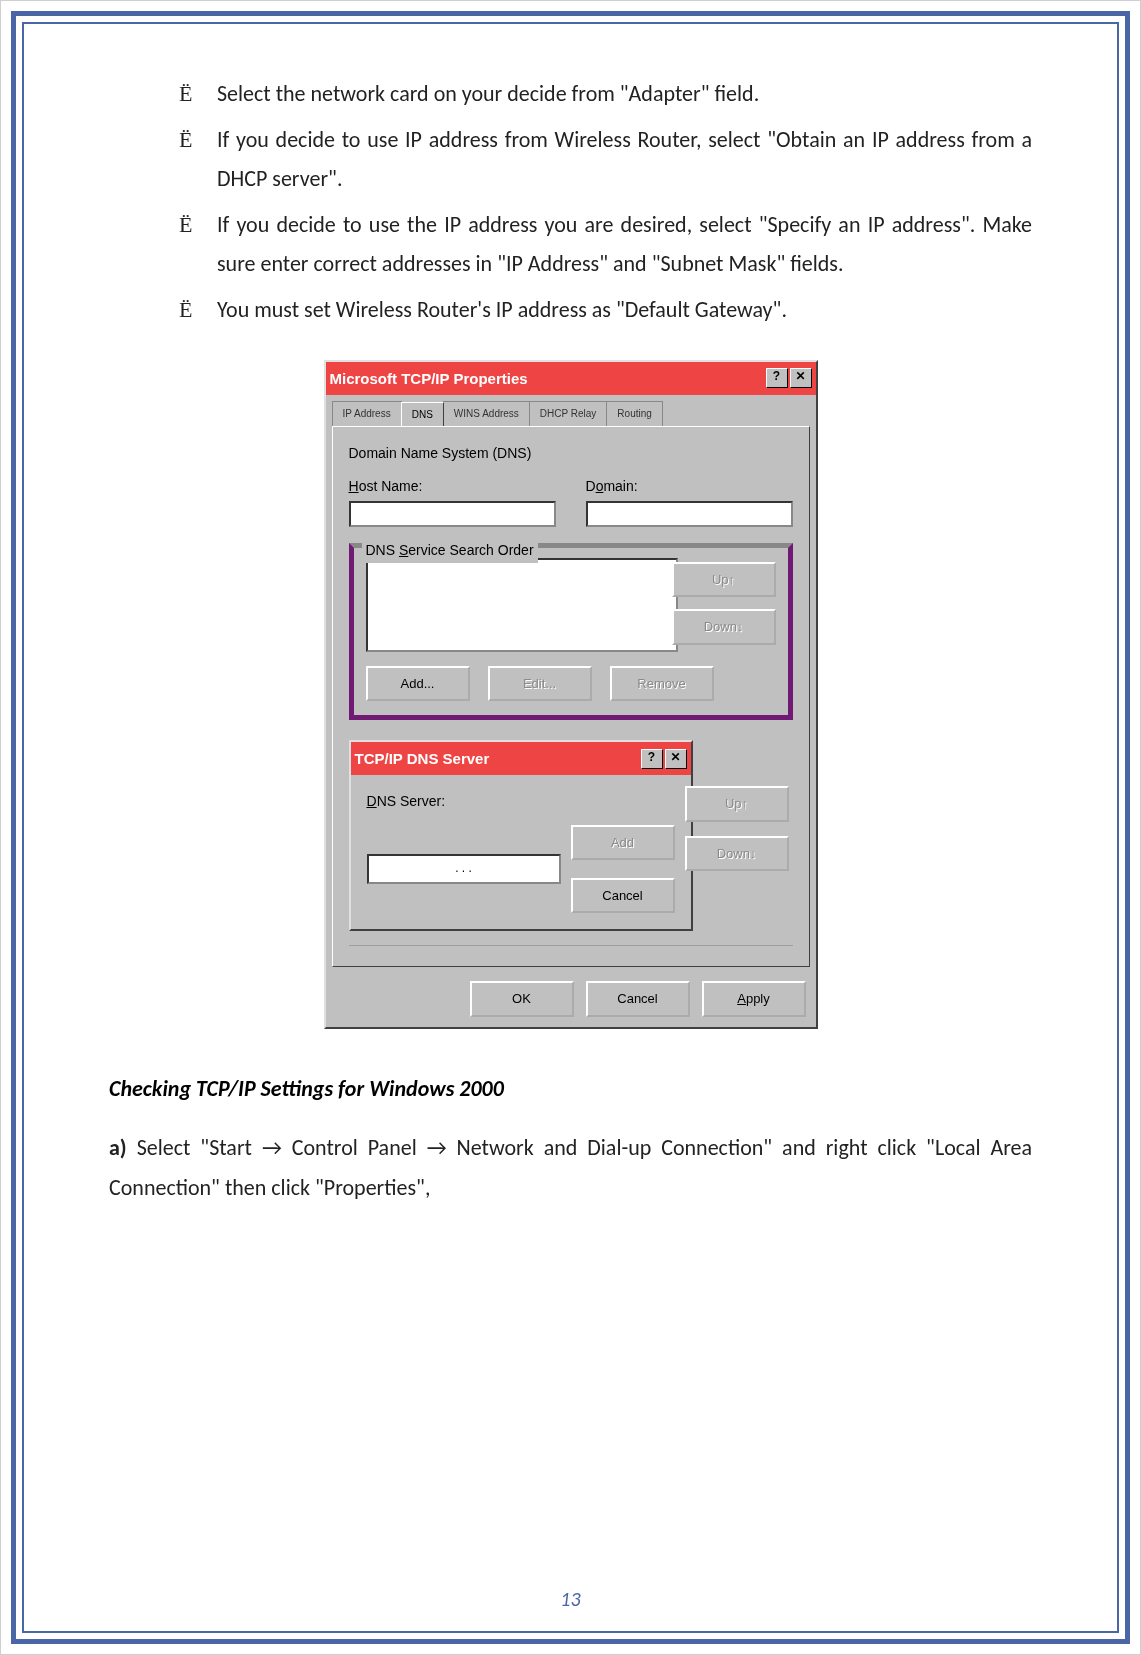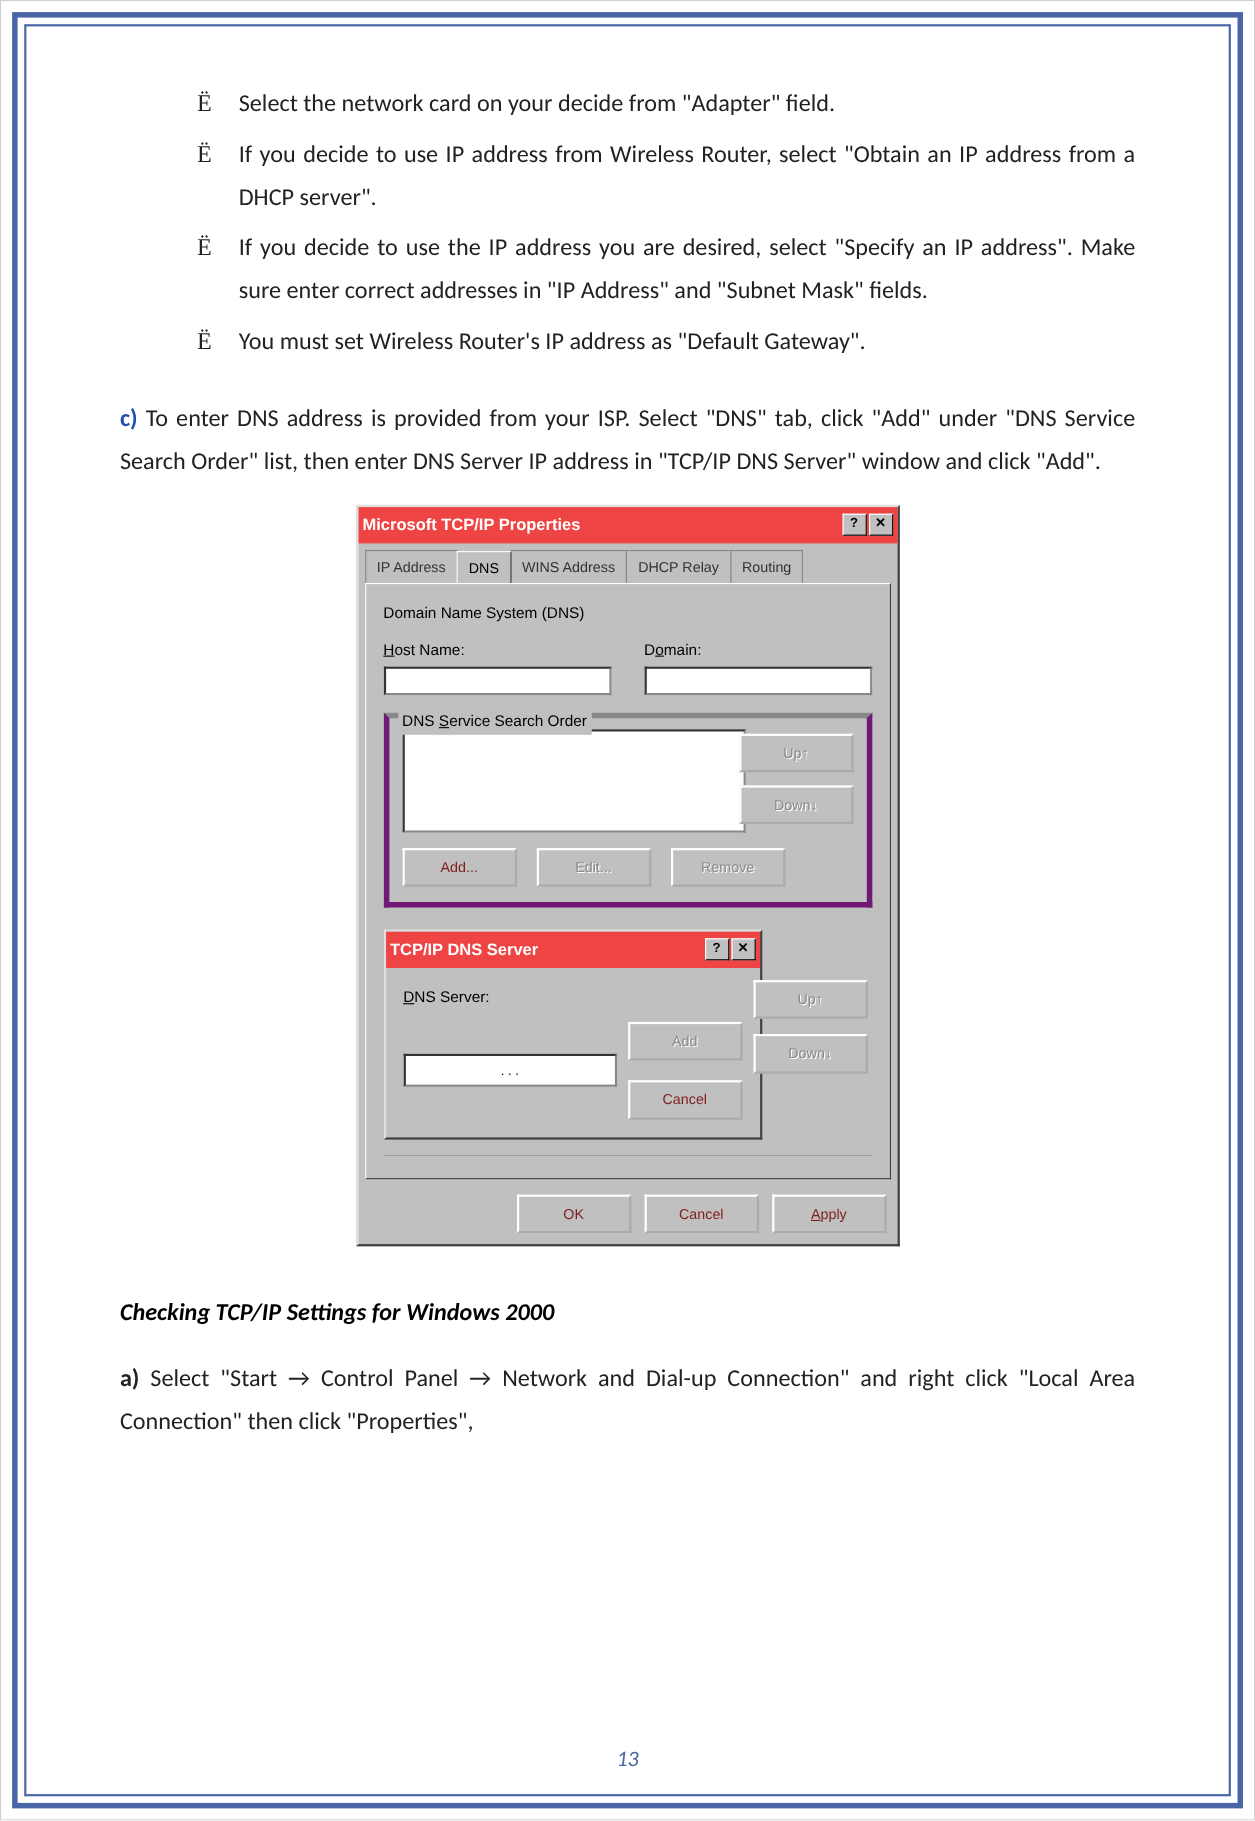--- a/index.html
+++ b/index.html
@@ -119,21 +119,21 @@
     border-left-color: #fff;
     font-size: 12px;
     line-height: 14px;
     text-align: center;
     color: #000;
     font-weight: bold;
   }
   .tab-row {
     display: flex;
     margin: 6px 6px 0 6px;
-    font-size: 13px;
+    font-size: 10px;
   }
   .tab {
     padding: 3px 10px;
     background: #c0c0c0;
     border: 1px solid #888;
     border-bottom: none;
     margin-right: -1px;
     color: #333;
   }
   .tab.active {
@@ -202,21 +202,21 @@
     flex-direction: column;
     gap: 12px;
   }
   .win-btn {
     min-width: 80px;
     padding: 4px 10px;
     background: #c0c0c0;
     border: 2px outset #fff;
     font-size: 13px;
     text-align: center;
-    color: #7f1d1d;
+    color: #000000;
   }
   .win-btn.disabled {
     color: #8a8a8a;
     text-shadow: 1px 1px 0 #fff;
   }
   .btn-row {
     display: flex;
     gap: 18px;
   }
   .sub-dialog {
@@ -290,23 +290,20 @@
         <li>
           <span class="marker">Ё</span>
           <span>If you decide to use the IP address you are desired, select "Specify an IP address". Make sure enter correct addresses in "IP Address" and "Subnet Mask" fields.</span>
         </li>
         <li>
           <span class="marker">Ё</span>
           <span>You must set Wireless Router's IP address as "Default Gateway".</span>
         </li>
       </ul>
 
-      <div class="para">
-        <span class="blue-bold">c)</span><span> To enter DNS address is provided from your ISP. Select "DNS" tab, click "Add" under "DNS Service Search Order" list, then enter DNS Server IP address in "TCP/IP DNS Server" window and click "Add".</span>
-      </div>
 
       <div class="dialog-wrap">
         <div class="win-dialog">
           <div class="titlebar">
             <span>Microsoft TCP/IP Properties</span>
             <div class="tb-buttons">
               <div class="tb-btn">?</div>
               <div class="tb-btn">✕</div>
             </div>
           </div>

